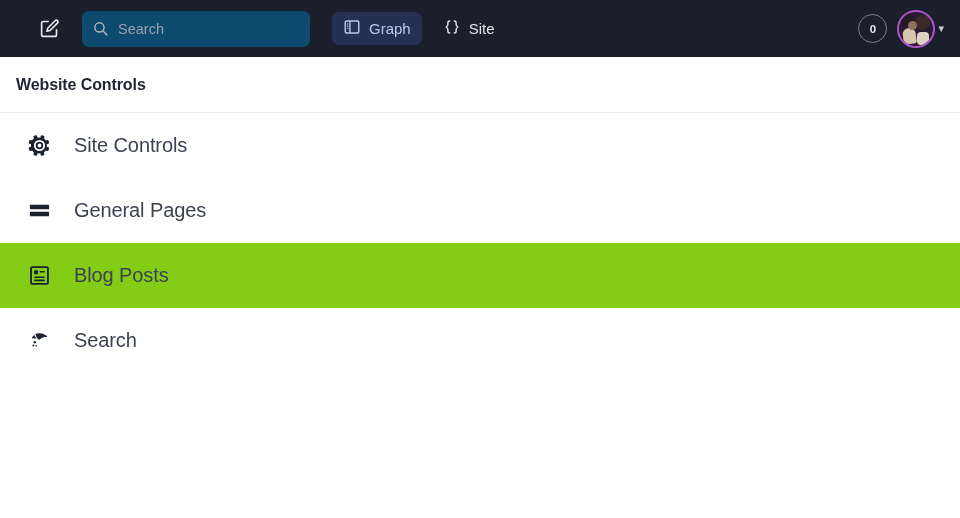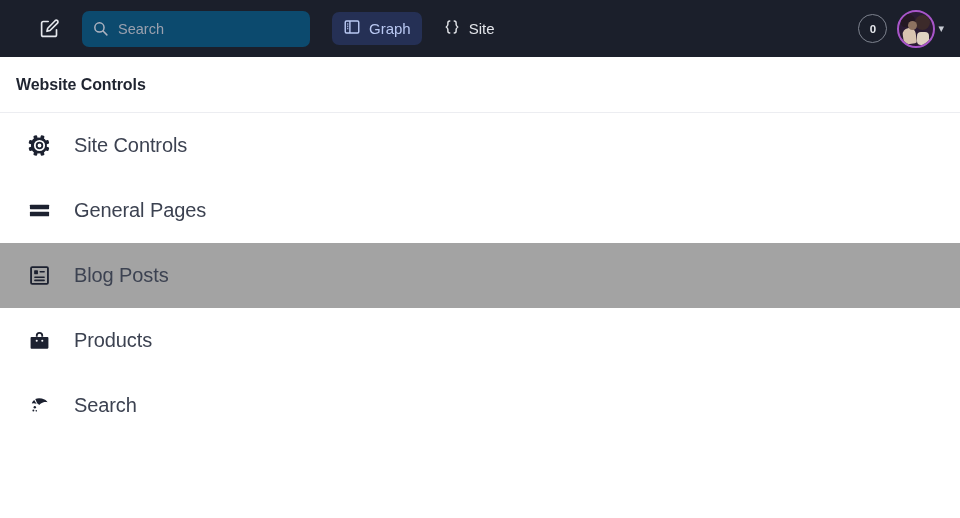--- a/index.html
+++ b/index.html
@@ -146,21 +146,21 @@
     letter-spacing: -0.1px;
   }
 
   .list-row {
     height: 65px;
     display: flex;
     align-items: center;
     padding-left: 24px;
     cursor: pointer;
   }
-  .list-row.selected { background: #a3a3a3; }
+  .list-row.selected { background: #84cc16; }
 
   .row-icon {
     width: 30px;
     height: 30px;
     flex: 0 0 30px;
     display: flex;
     align-items: center;
     justify-content: center;
     color: #1c2130;
   }
@@ -273,31 +273,20 @@
         <rect x="3.2" y="3.2" width="17.6" height="17.6" rx="1.2"></rect>
         <rect x="6.4" y="6.6" width="4" height="4" rx="0.5" fill="#1c2130" stroke="none"></rect>
         <rect x="12" y="7.2" width="5.6" height="1.6" rx="0.7" fill="#1c2130" stroke="none"></rect>
         <rect x="6.4" y="13" width="11.2" height="1.7" rx="0.8" fill="#1c2130" stroke="none"></rect>
         <rect x="6.4" y="16.2" width="11.2" height="1.7" rx="0.8" fill="#1c2130" stroke="none"></rect>
       </svg>
     </span>
     <span class="row-label">Blog Posts</span>
   </div>
 
-  <div class="list-row">
-    <span class="row-icon">
-      <svg width="23" height="23" viewBox="0 0 24 24">
-        <path d="M8.2 8V6.8a3.8 3.8 0 0 1 7.6 0V8h-1.9V6.8a1.9 1.9 0 0 0-3.8 0V8z" fill="#1c2130"></path>
-        <path d="M3.6 8.4h16.8c.5 0 .9.4.9.9v10.3c0 .5-.4.9-.9.9H3.6a.9.9 0 0 1-.9-.9V9.3c0-.5.4-.9.9-.9z" fill="#1c2130"></path>
-        <circle cx="9.1" cy="12.2" r="1.1" fill="#f7f8fa"></circle>
-        <circle cx="14.9" cy="12.2" r="1.1" fill="#f7f8fa"></circle>
-      </svg>
-    </span>
-    <span class="row-label">Products</span>
-  </div>
 
   <div class="list-row">
     <span class="row-icon">
       <svg width="23" height="23" viewBox="0 0 24 24" fill="#1c2130">
         <path d="M7.6 5.2c2.8-1.1 6.6-.9 9.6.6 1.5.8 2.6 1.8 3.2 2.8-1.6-.3-3.3-.2-4.8.3-1.6.5-2.9 1.4-4 2.6-.6-.7-1.3-1.3-2.1-1.8L7.6 5.2z"></path>
         <path d="M6.5 6.2 9 10.4a8.6 8.6 0 0 0-2.8-.8 5 5 0 0 0-2.2.2c.4-1.4 1.3-2.7 2.5-3.6z"></path>
         <circle cx="7.1" cy="13.8" r="1.25"></circle>
         <circle cx="5.6" cy="17.2" r="1.0"></circle>
         <circle cx="8.6" cy="17.6" r="0.8"></circle>
       </svg>

